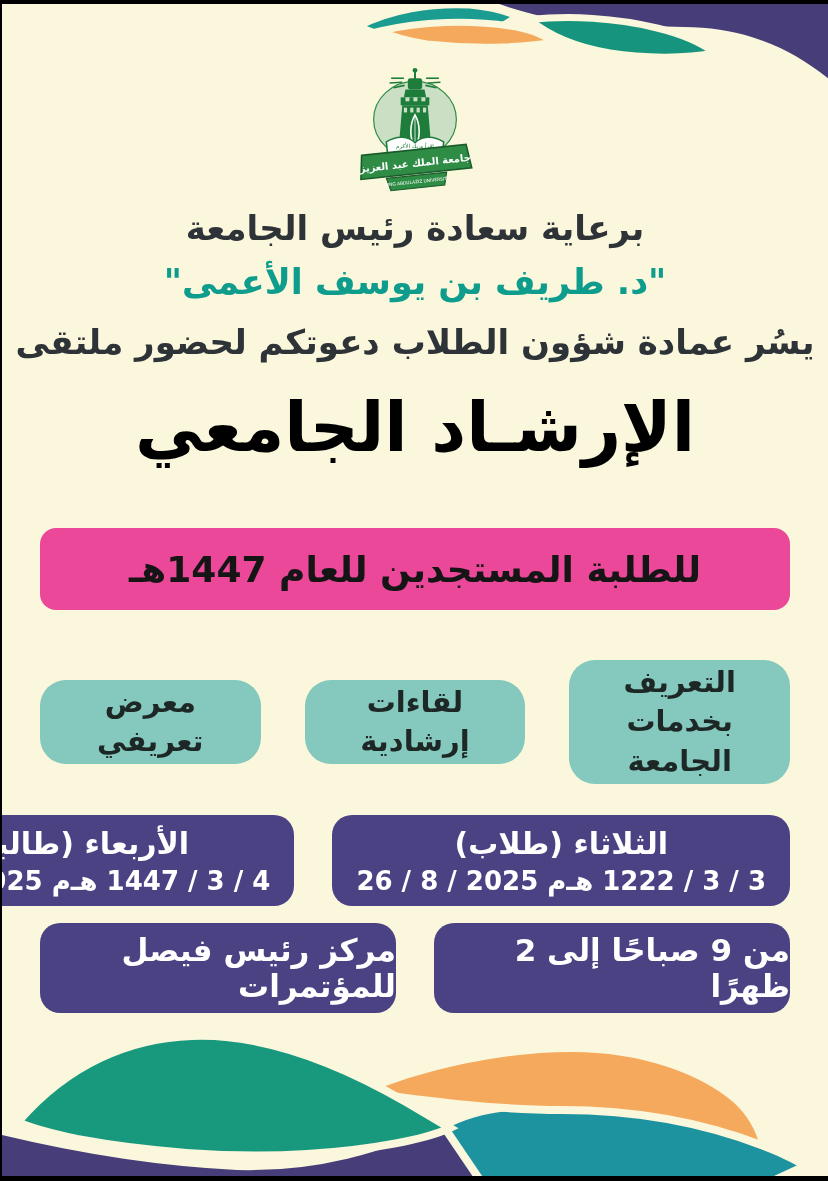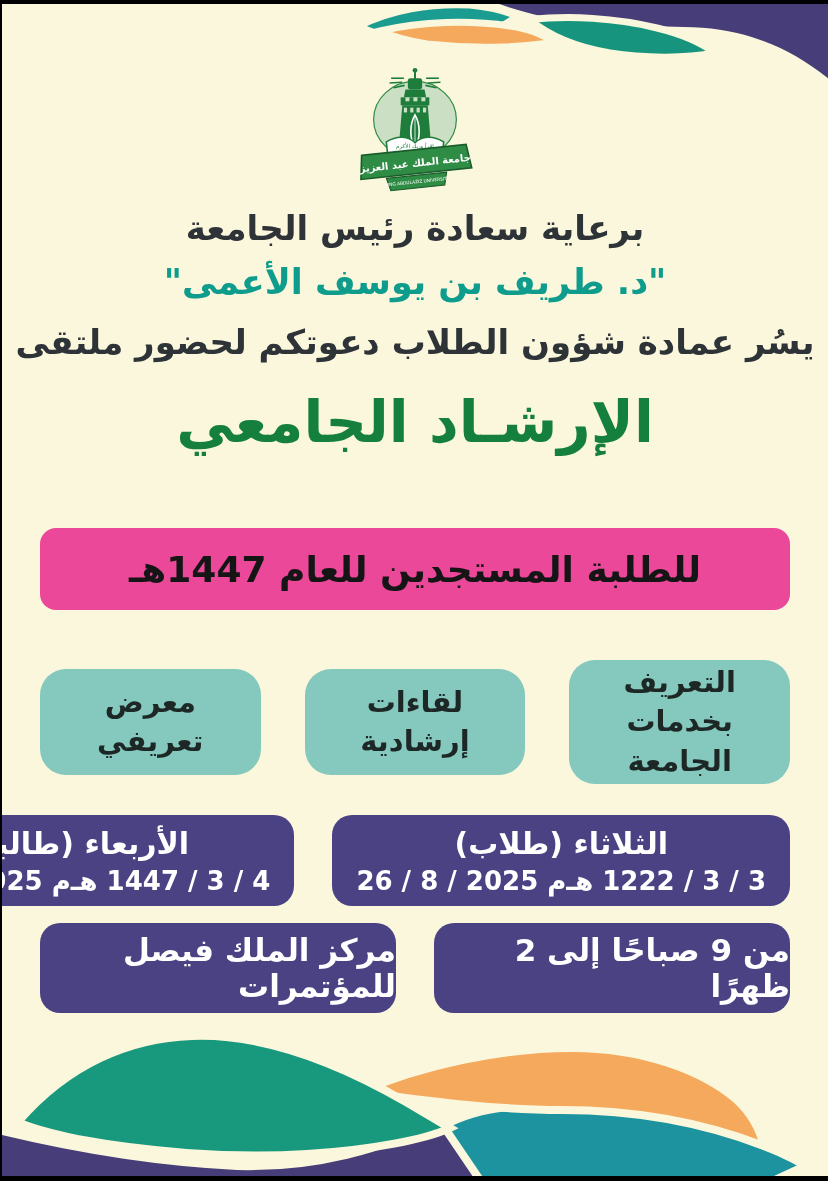--- a/index.html
+++ b/index.html
@@ -18,35 +18,35 @@
   .deco{position:absolute;left:0;width:828px;pointer-events:none;}
   .deco.top{top:0;height:170px;}
   .deco.bottom{bottom:5px;height:156px;}
 
   .logo-wrap{position:absolute;top:48px;left:50%;transform:translateX(-50%);z-index:5;}
 
   .center-text{position:absolute;left:0;width:100%;text-align:center;direction:rtl;}
   .line-patronage{top:208px;font-size:34px;font-weight:600;color:#2E3338;}
   .line-president{top:262px;font-size:35px;font-weight:800;color:#0E9C8C;}
   .line-invitation{top:322px;font-size:34px;font-weight:600;color:#2E3338;}
-  .main-title{top:388px;font-size:58px;font-weight:800;color:#15803d;letter-spacing:0;}
+  .main-title{top:388px;font-size:68px;font-weight:800;color:#000000;letter-spacing:0;}
 
   .banner{
     position:absolute;top:528px;left:38px;right:38px;height:82px;
     background:#ec4899;border-radius:16px;
     display:flex;align-items:center;justify-content:center;
     direction:rtl;font-size:36px;font-weight:800;color:#151515;
   }
 
   .features-row{
     position:absolute;top:640px;left:38px;right:38px;height:124px;
     display:flex;direction:rtl;gap:44px;align-items:center;margin-top:20px;
   }
   .feature-box{
-    flex:1;height:106px;background:#85C8BD;border-radius:26px;
+    flex:1;height:84px;background:#85C8BD;border-radius:26px;
     display:flex;align-items:center;justify-content:center;
     text-align:center;direction:rtl;
     font-size:29px;font-weight:700;color:#1D2826;
     padding:0 12px;box-sizing:border-box;line-height:1.35;
   }
   .feature-box.tall{height:124px;}
 
   .schedule-row,.details-row{
     position:absolute;left:38px;right:38px;
     display:flex;direction:rtl;gap:38px;
@@ -170,21 +170,21 @@
         </span>
       </div>
     </div>
   </div>
 
   <div class="details-row">
     <div class="purple-box">
       <div class="detail-label">من 9 صباحًا إلى 2 ظهرًا</div>
     </div>
     <div class="purple-box">
-      <div class="detail-label">مركز الملك فيصل للمؤتمرات</div>
+      <div class="detail-label">مركز رئيس فيصل للمؤتمرات</div>
     </div>
   </div>
 
   <svg class="deco bottom" viewBox="0 0 828 156" aria-hidden="true">
     <path fill="#1E93A0" d="M408,156 C418,120 448,99 498,92 C575,83 665,97 730,118 C765,130 795,144 812,156 Z"></path>
     <path fill="#473D78" stroke="#FAF7DC" stroke-width="8" d="M-4,110 C70,128 150,142 235,146 C310,148 385,130 436,98 L478,160 L-4,160 Z"></path>
     <path fill="#F5A95C" stroke="#FAF7DC" stroke-width="8" d="M358,72 C420,45 500,28 570,28 C640,28 700,50 735,80 C750,94 758,110 762,126 C700,102 630,90 560,90 C490,90 420,80 358,72 Z"></path>
     <path fill="#18997E" stroke="#FAF7DC" stroke-width="8" d="M16,102 C66,44 128,18 190,16 C268,13 345,48 404,82 L448,108 C425,119 370,130 305,134 C225,139 140,131 75,119 C48,113 28,108 16,102 Z"></path>
     <path fill="#FAF7DC" d="M772,156 L828,130 L828,156 Z"></path>
   </svg>

